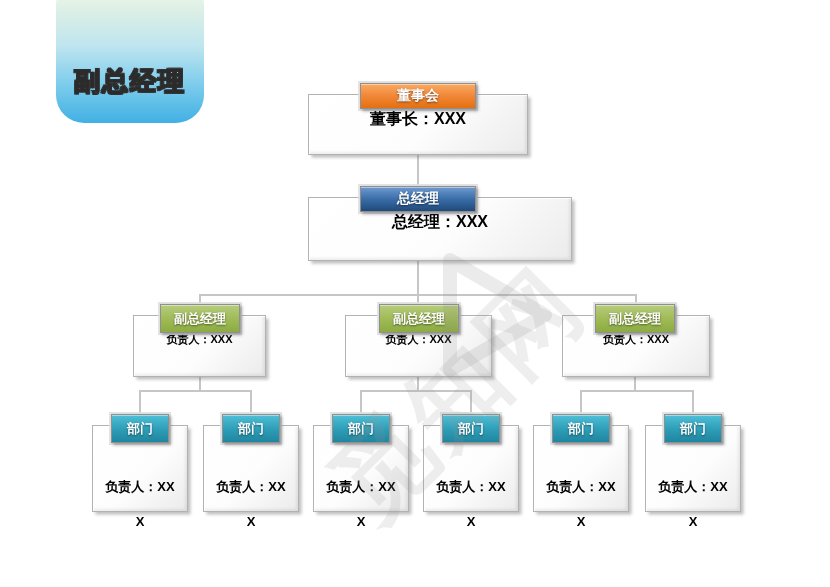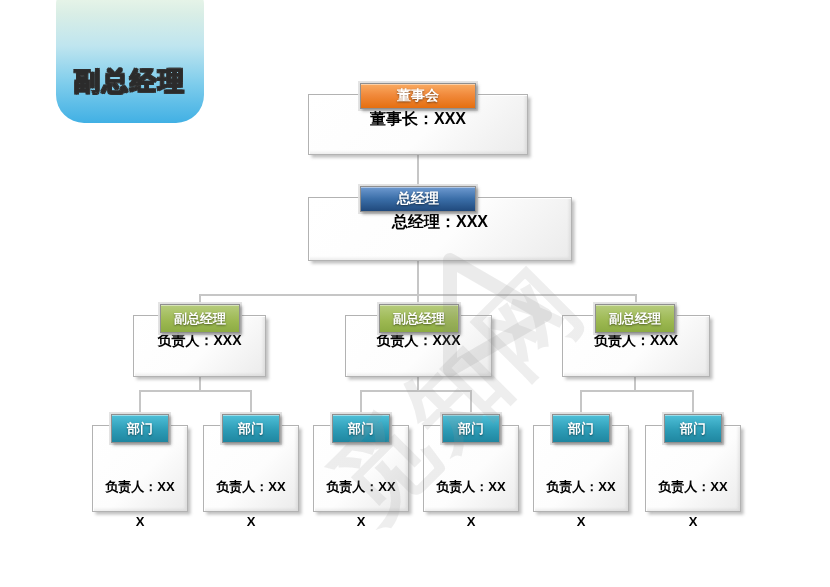--- a/index.html
+++ b/index.html
@@ -29,21 +29,21 @@
     background:linear-gradient(135deg,#ffffff 0%,#fdfdfd 55%,#ebebeb 100%);
     border:1px solid #b2b2b2;
     box-shadow:2.5px 2.5px 3px rgba(110,110,110,.45),
                inset 1px 1px 0 #ffffff,
                inset -2px -2px 3px rgba(0,0,0,.07);
     display:flex;align-items:flex-start;justify-content:center;
     color:#000;font-weight:bold;
   }
   .nbody.low{align-items:flex-end;}
   .t16{font-size:16px;padding-top:14px;}
-  .t15{font-size:14px;padding-top:16px;}
+  .t15{font-size:11px;padding-top:16px;}
   .dept-text{font-size:13px;padding-bottom:15px;margin-top:32px;}
   .ovf{
     position:absolute;top:calc(100% + 3px);left:0;right:0;
     text-align:center;font-size:13px;font-weight:bold;color:#000;
   }
 
   
   .tab{
     position:absolute;z-index:3;box-sizing:border-box;
     border:1px solid #8f8f8f;

